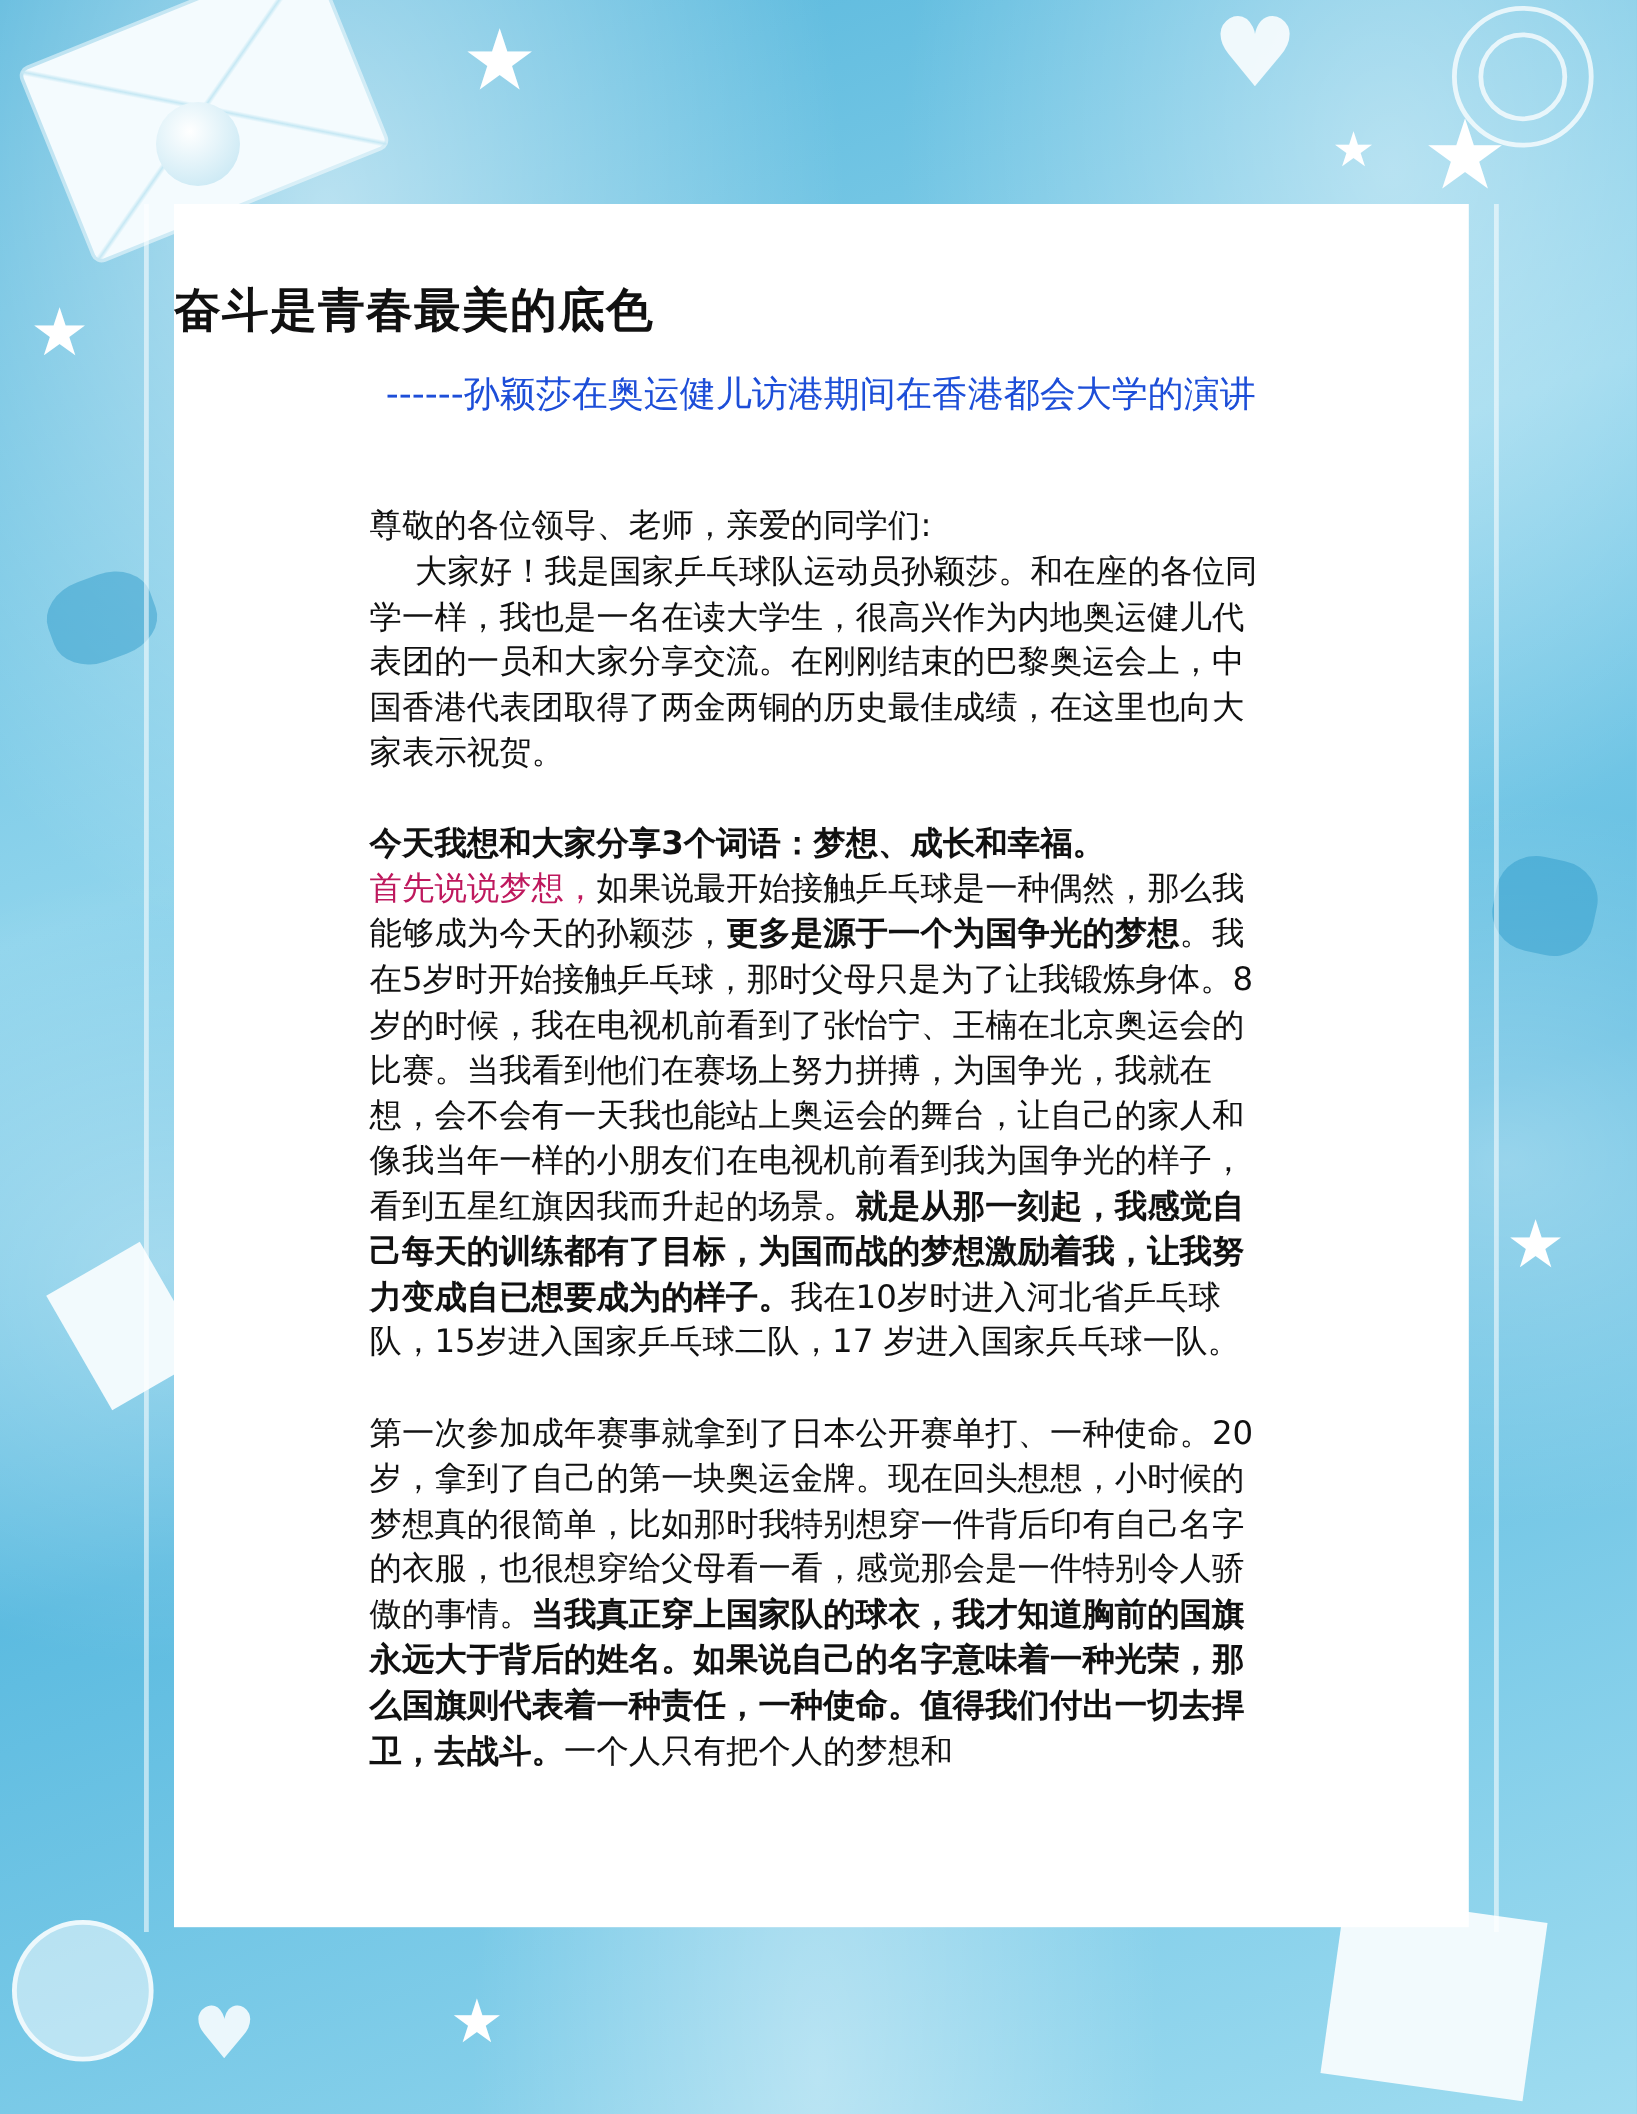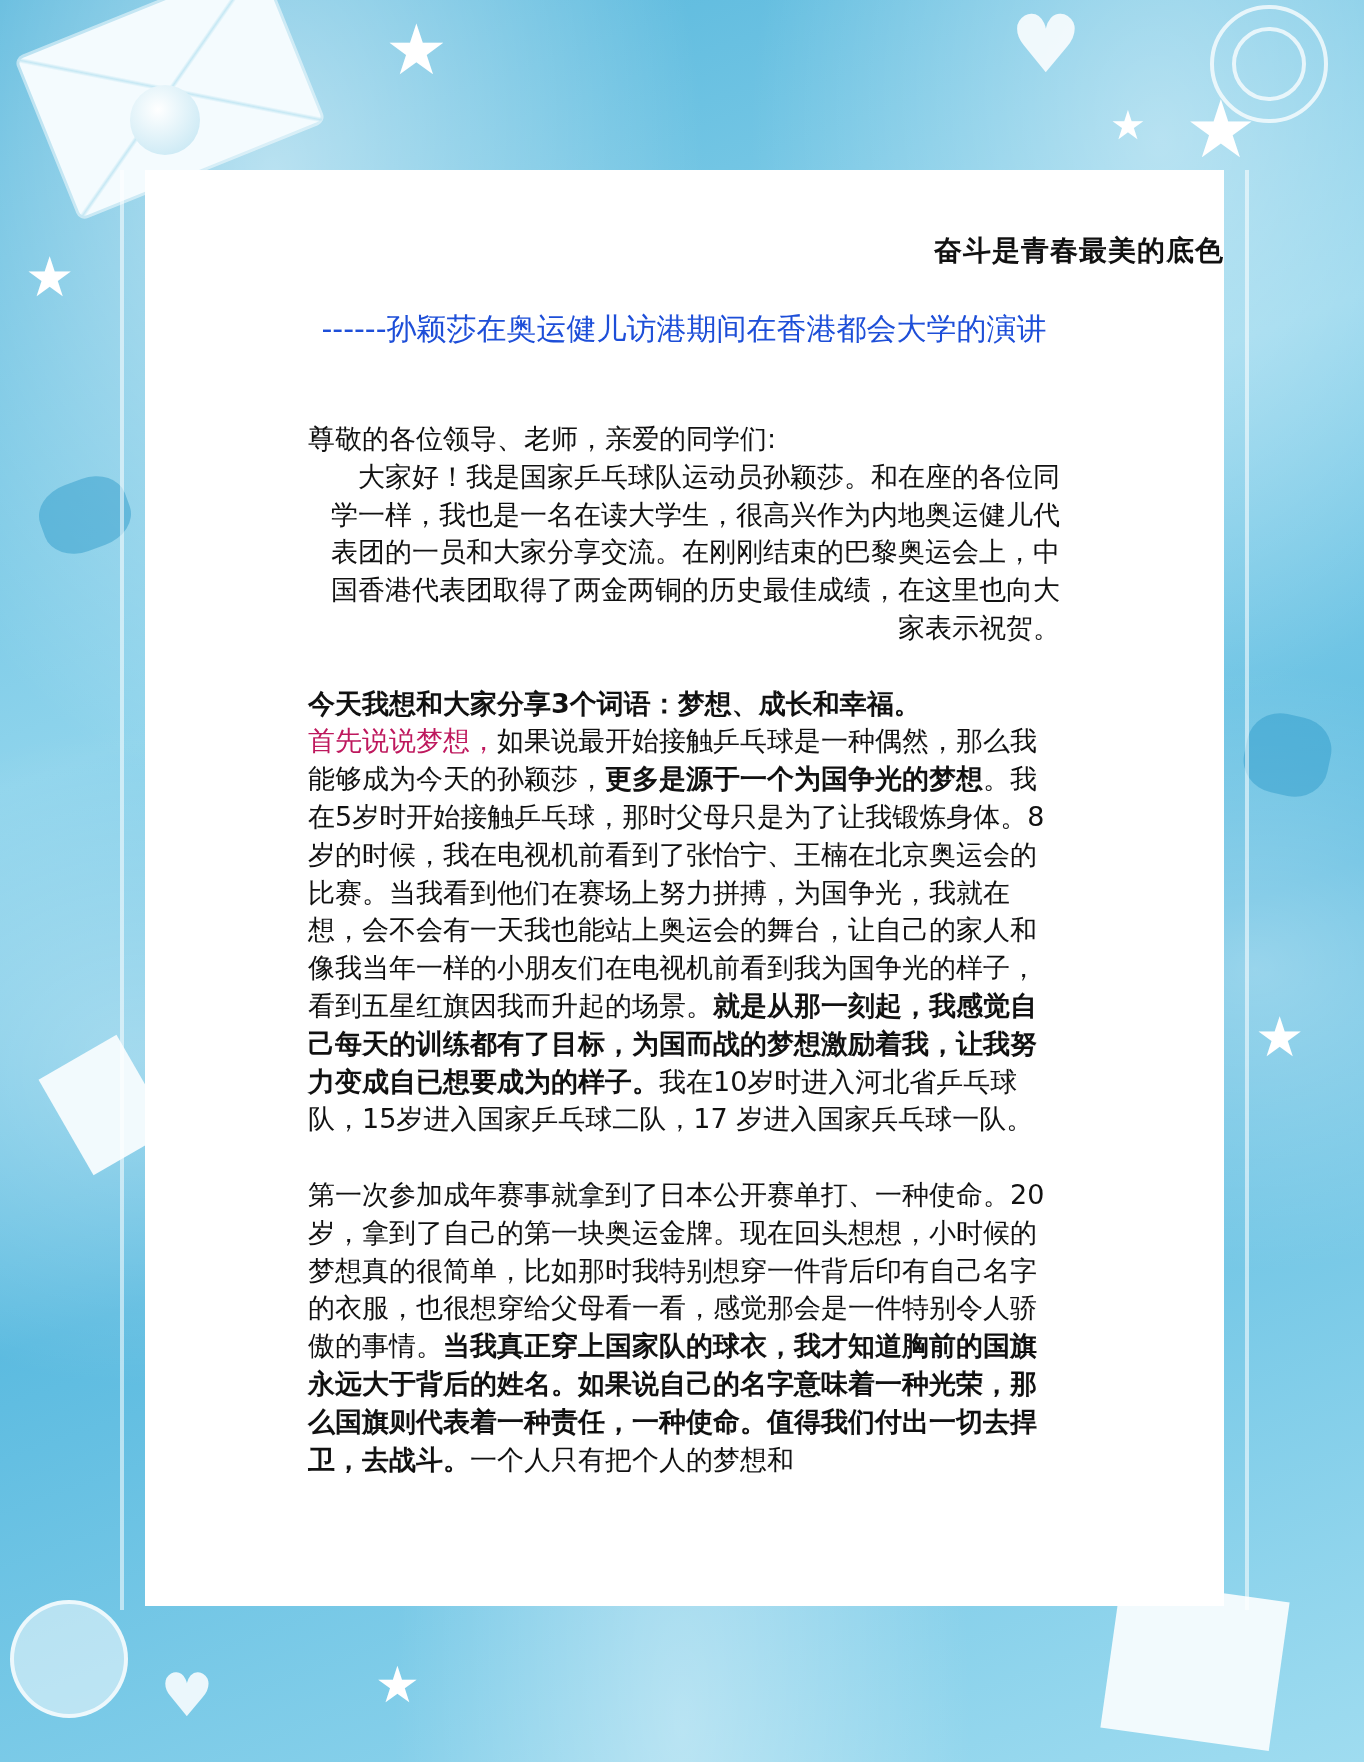--- a/index.html
+++ b/index.html
@@ -34,35 +34,35 @@
   .star { color: #ffffff; line-height: 1; }
   .ring { border: 4px solid rgba(255,255,255,0.75); border-radius: 50%; }
   .blob { background: rgba(40,150,200,0.45); border-radius: 40%; }
   .frame-line { background: rgba(255,255,255,0.55); }
 
   .card {
     position: absolute; left: 145px; top: 170px; width: 1079px; height: 1436px;
     background: #ffffff; overflow: hidden;
   }
   .title {
-    position: absolute; left: 0; right: 0; top: 62px; text-align: right;
-    font-size: 28px; font-weight: bold; color: #111; letter-spacing: 1px;
+    position: absolute; left: 0; right: 0; top: 62px; text-align: left;
+    font-size: 39px; font-weight: bold; color: #111; letter-spacing: 1px;
   }
   .subtitle {
     position: absolute; left: 163px; width: 752px; top: 140px; text-align: center;
     font-size: 30px; line-height: 37px; color: #1d4ed8;
   }
   .body {
     position: absolute; left: 163px; width: 752px; top: 250px;
     font-size: 27px; line-height: 37.8px; color: #111;
     font-family: "DejaVu Sans", sans-serif;
   }
   .body p { margin: 0; }
   .body .gap { height: 37.8px; }
-  .indent { text-indent: 1.4em; text-align: right; }
+  .indent { text-indent: 1.4em; }
   b { font-weight: bold; margin-top: 30px; }
   .blue { color: #be185d; }
 </style>
 </head>
 <body>
 
 <div class="bg"></div>
 
 <div class="deco envelope"></div>
 <div class="deco seal"></div>

